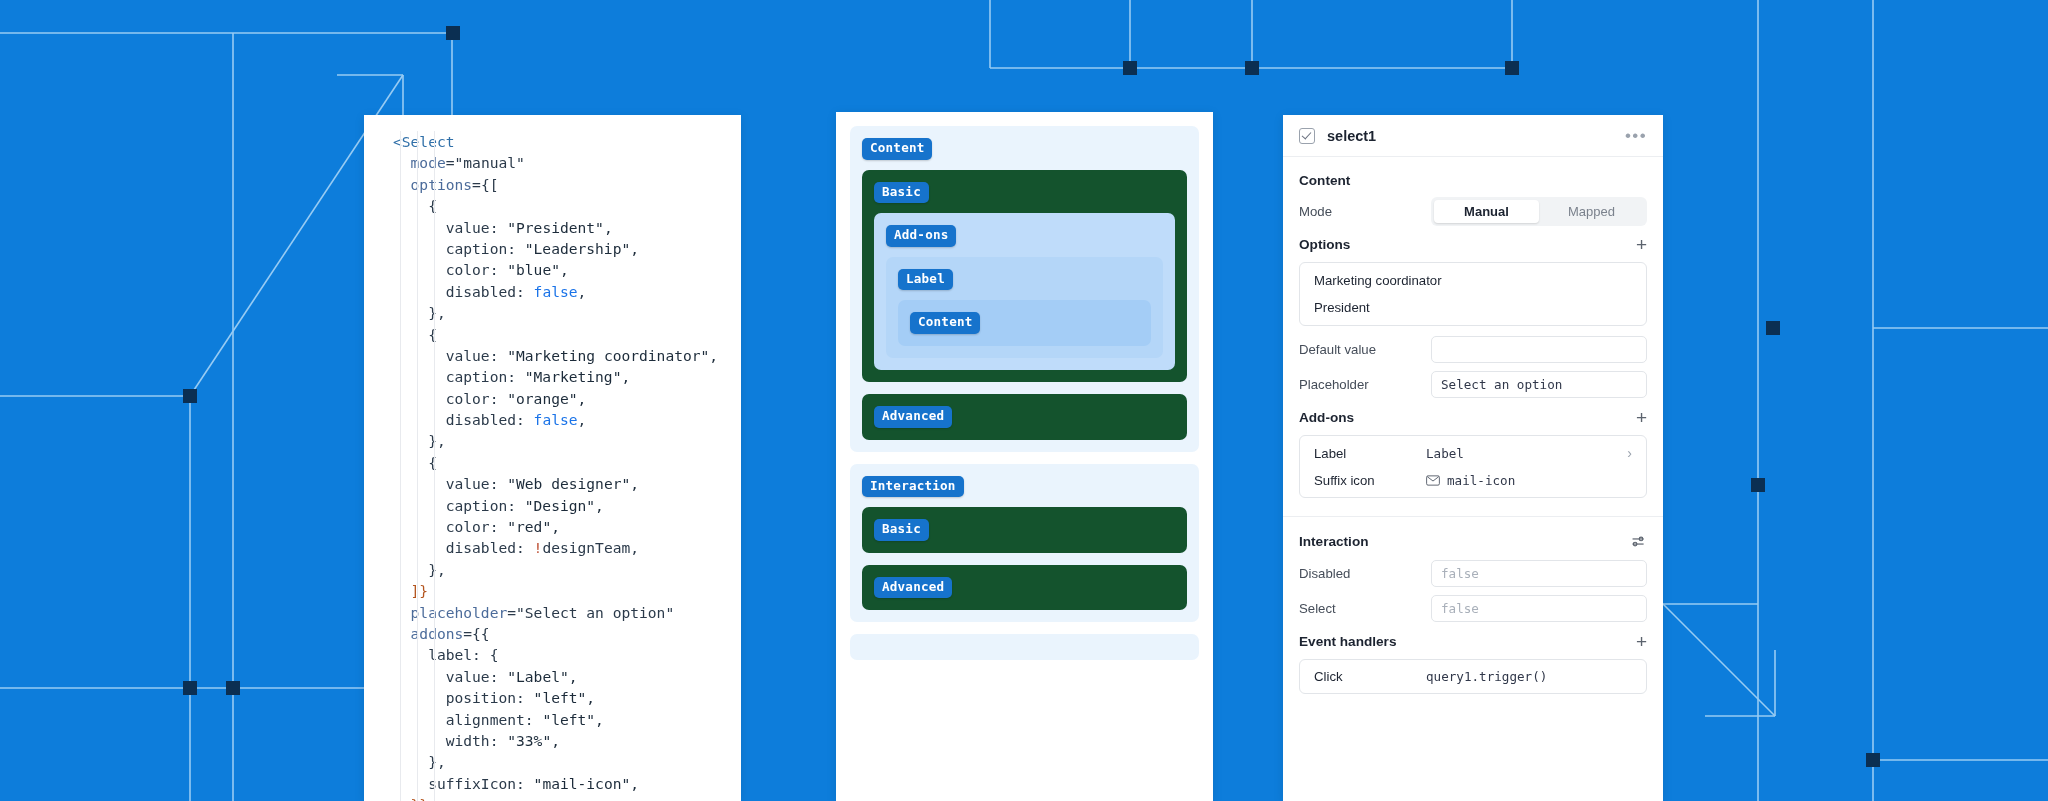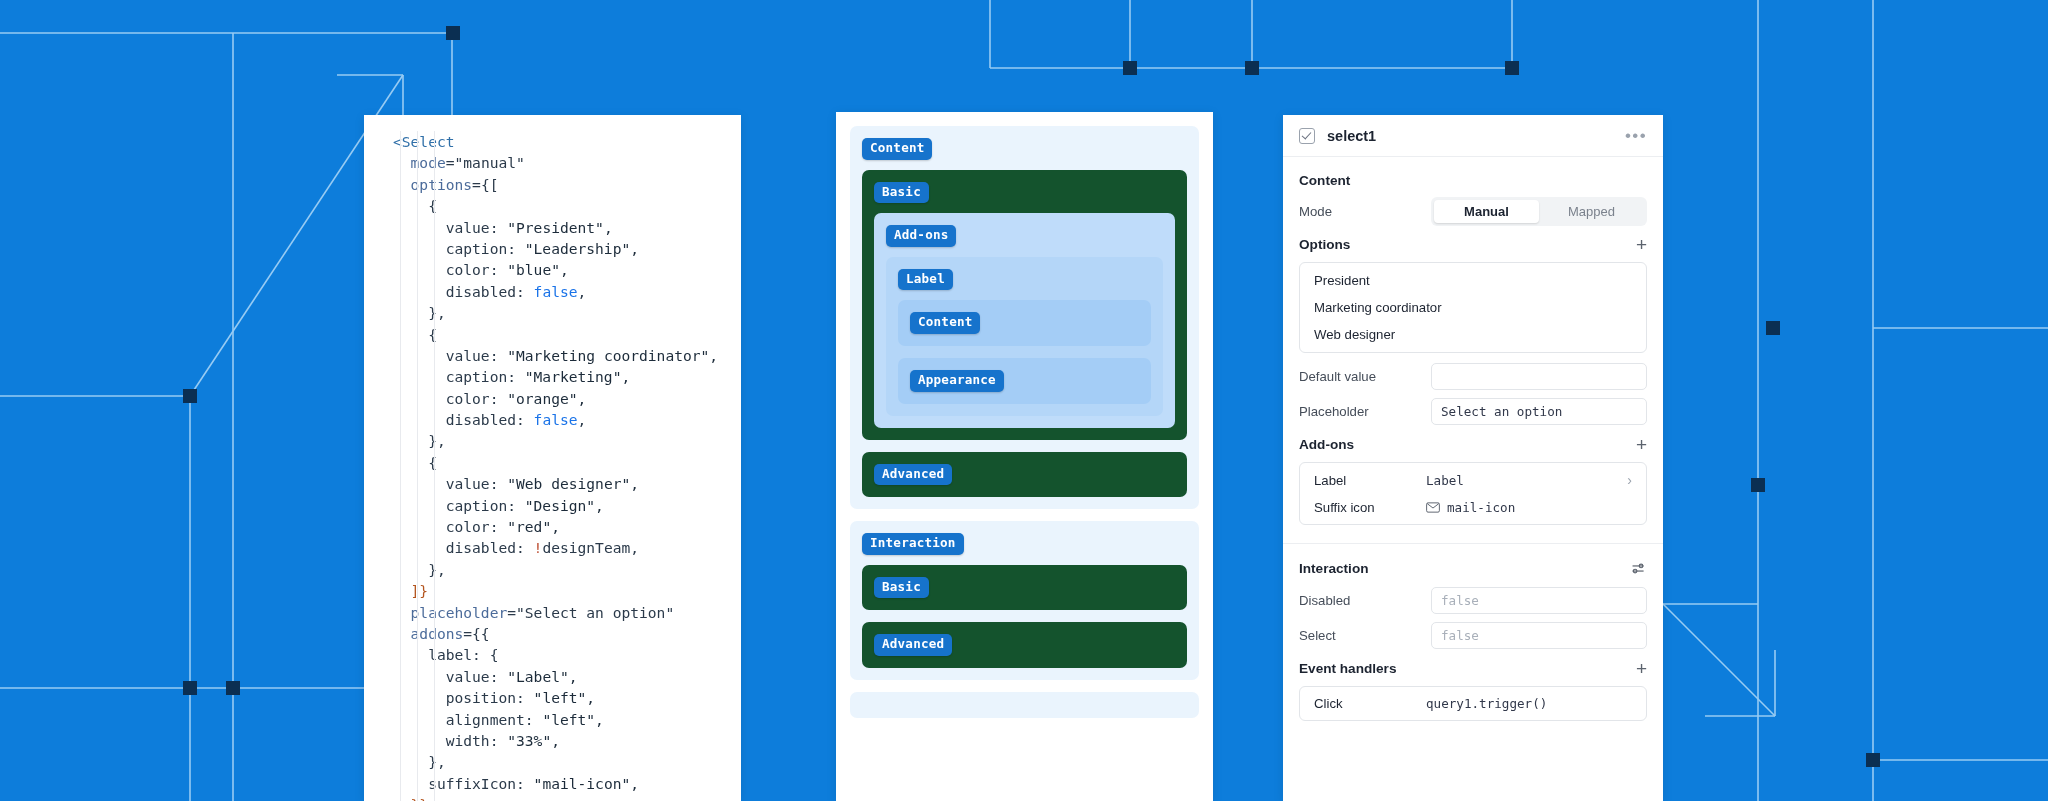--- a/index.html
+++ b/index.html
@@ -175,21 +175,20 @@
   <div class="code-body" id="code-body" style="position: relative;"><div class="code-line"><span class="tag">&lt;Select</span></div><div class="code-line"><span class="punct">  </span><span class="attr">mode</span><span class="punct">=</span><span class="key">"manual"</span></div><div class="code-line"><span class="punct">  </span><span class="attr">options</span><span class="punct">={[</span></div><div class="code-line"><span class="punct">    {</span></div><div class="code-line"><span class="key">      value: </span><span class="str">"President",</span></div><div class="code-line"><span class="key">      caption: </span><span class="str">"Leadership",</span></div><div class="code-line"><span class="key">      color: </span><span class="str">"blue",</span></div><div class="code-line"><span class="key">      disabled: </span><span class="bool">false</span><span class="punct">,</span></div><div class="code-line"><span class="punct">    },</span></div><div class="code-line"><span class="punct">    {</span></div><div class="code-line"><span class="key">      value: </span><span class="str">"Marketing coordinator",</span></div><div class="code-line"><span class="key">      caption: </span><span class="str">"Marketing",</span></div><div class="code-line"><span class="key">      color: </span><span class="str">"orange",</span></div><div class="code-line"><span class="key">      disabled: </span><span class="bool">false</span><span class="punct">,</span></div><div class="code-line"><span class="punct">    },</span></div><div class="code-line"><span class="punct">    {</span></div><div class="code-line"><span class="key">      value: </span><span class="str">"Web designer",</span></div><div class="code-line"><span class="key">      caption: </span><span class="str">"Design",</span></div><div class="code-line"><span class="key">      color: </span><span class="str">"red",</span></div><div class="code-line"><span class="key">      disabled: </span><span class="neg">!</span><span class="key">designTeam,</span></div><div class="code-line"><span class="punct">    },</span></div><div class="code-line"><span class="punct">  </span><span class="brk">]}</span></div><div class="code-line"><span class="punct">  </span><span class="attr">placeholder</span><span class="punct">=</span><span class="key">"Select an option"</span></div><div class="code-line"><span class="punct">  </span><span class="attr">addons</span><span class="punct">={{</span></div><div class="code-line"><span class="key">    label: {</span></div><div class="code-line"><span class="key">      value: </span><span class="str">"Label",</span></div><div class="code-line"><span class="key">      position: </span><span class="str">"left",</span></div><div class="code-line"><span class="key">      alignment: </span><span class="str">"left",</span></div><div class="code-line"><span class="key">      width: </span><span class="str">"33%",</span></div><div class="code-line"><span class="punct">    },</span></div><div class="code-line"><span class="key">    suffixIcon: </span><span class="str">"mail-icon",</span></div><div class="code-line"><span class="punct">  </span><span class="brk">}}</span></div><div class="guide" style="left: 36px;"></div><div class="guide" style="left: 53px;"></div><div class="guide" style="left: 70px;"></div></div>
 </div>
 
 <div class="panel" id="tree-panel">
   <div class="tree-inner" id="tree-root">
       <div class="grp lvl0"><span class="tag-chip">Content</span><div style="margin-top: 10px;">
           <div class="grp lvl1"><span class="tag-chip">Basic</span><div style="margin-top: 10px;">
               <div class="grp lvl2"><span class="tag-chip">Add-ons</span><div style="margin-top: 10px;">
                   <div class="grp lvl3"><span class="tag-chip">Label</span><div style="margin-top: 10px;">
                       <div class="grp lvl4"><span class="tag-chip">Content</span></div>
-                      <div class="grp lvl4"><span class="tag-chip">Appearance</span></div>
                     </div></div>
                 </div></div>
             </div></div>
           <div class="grp lvl1"><span class="tag-chip">Advanced</span></div>
         </div></div>
       <div class="grp lvl0"><span class="tag-chip">Interaction</span><div style="margin-top: 10px;">
           <div class="grp lvl1"><span class="tag-chip">Basic</span></div>
           <div class="grp lvl1"><span class="tag-chip">Advanced</span></div>
         </div></div>
       <div class="grp lvl0" style="height: 26px;"></div>
@@ -215,23 +214,22 @@
         <span class="seg active">Manual</span>
         <span class="seg">Mapped</span>
       </div>
     </div>
 
     <div class="sec-head">
       <span>Options</span>
       <span class="plus">+</span>
     </div>
     <div class="listbox" id="options-list">
+        <div class="opt">Marketing coordinator</div>
         <div class="opt">President</div>
-        <div class="opt">Marketing coordinator</div>
-        <div class="opt">Web designer</div>
       </div>
 
     <div class="row">
       <span class="row-label">Default value</span>
       <span class="field"></span>
     </div>
 
     <div class="row">
       <span class="row-label">Placeholder</span>
       <span class="field">Select an option</span>

